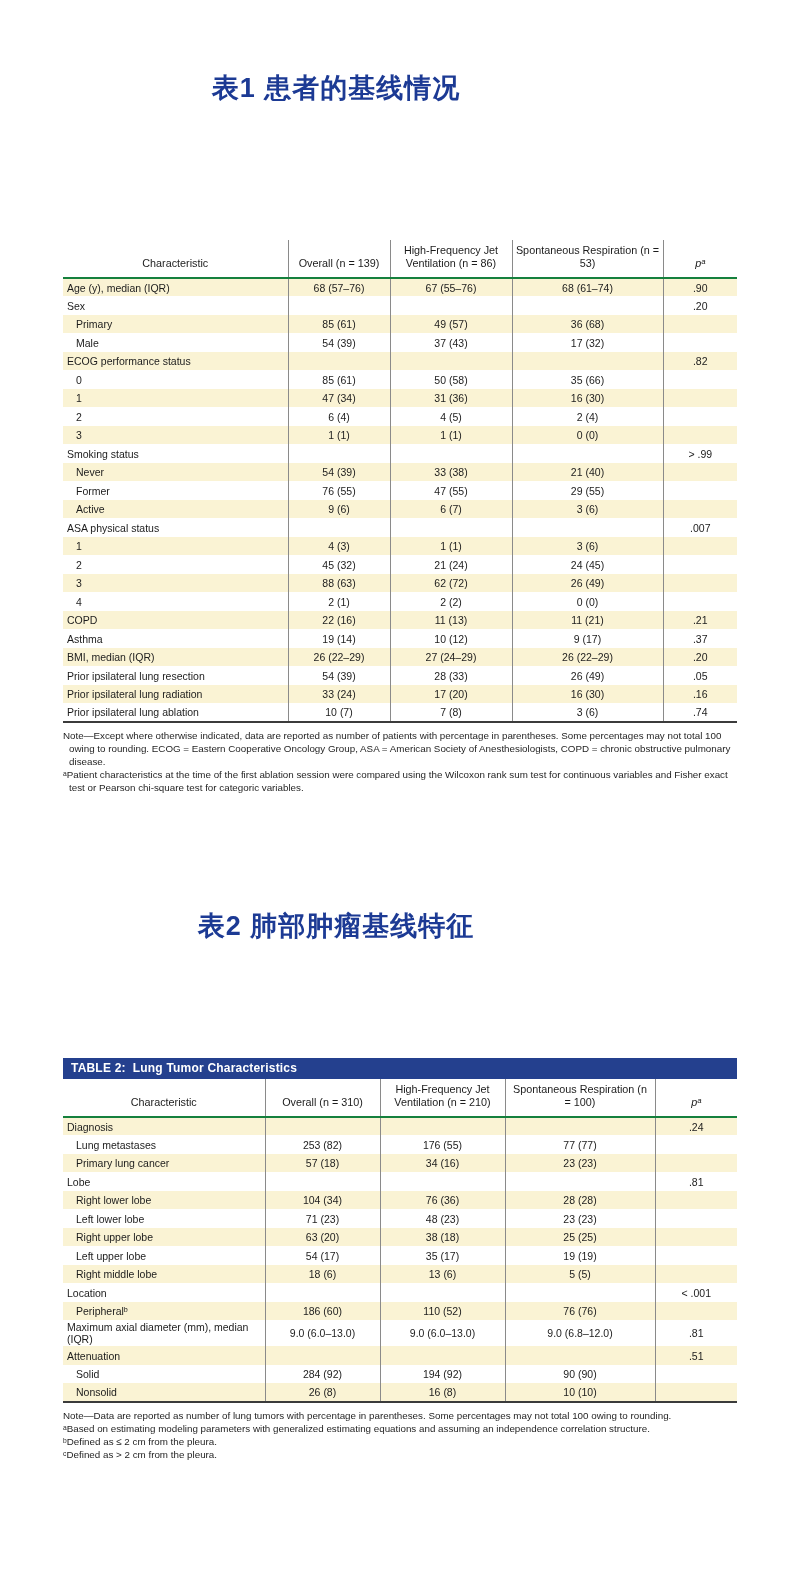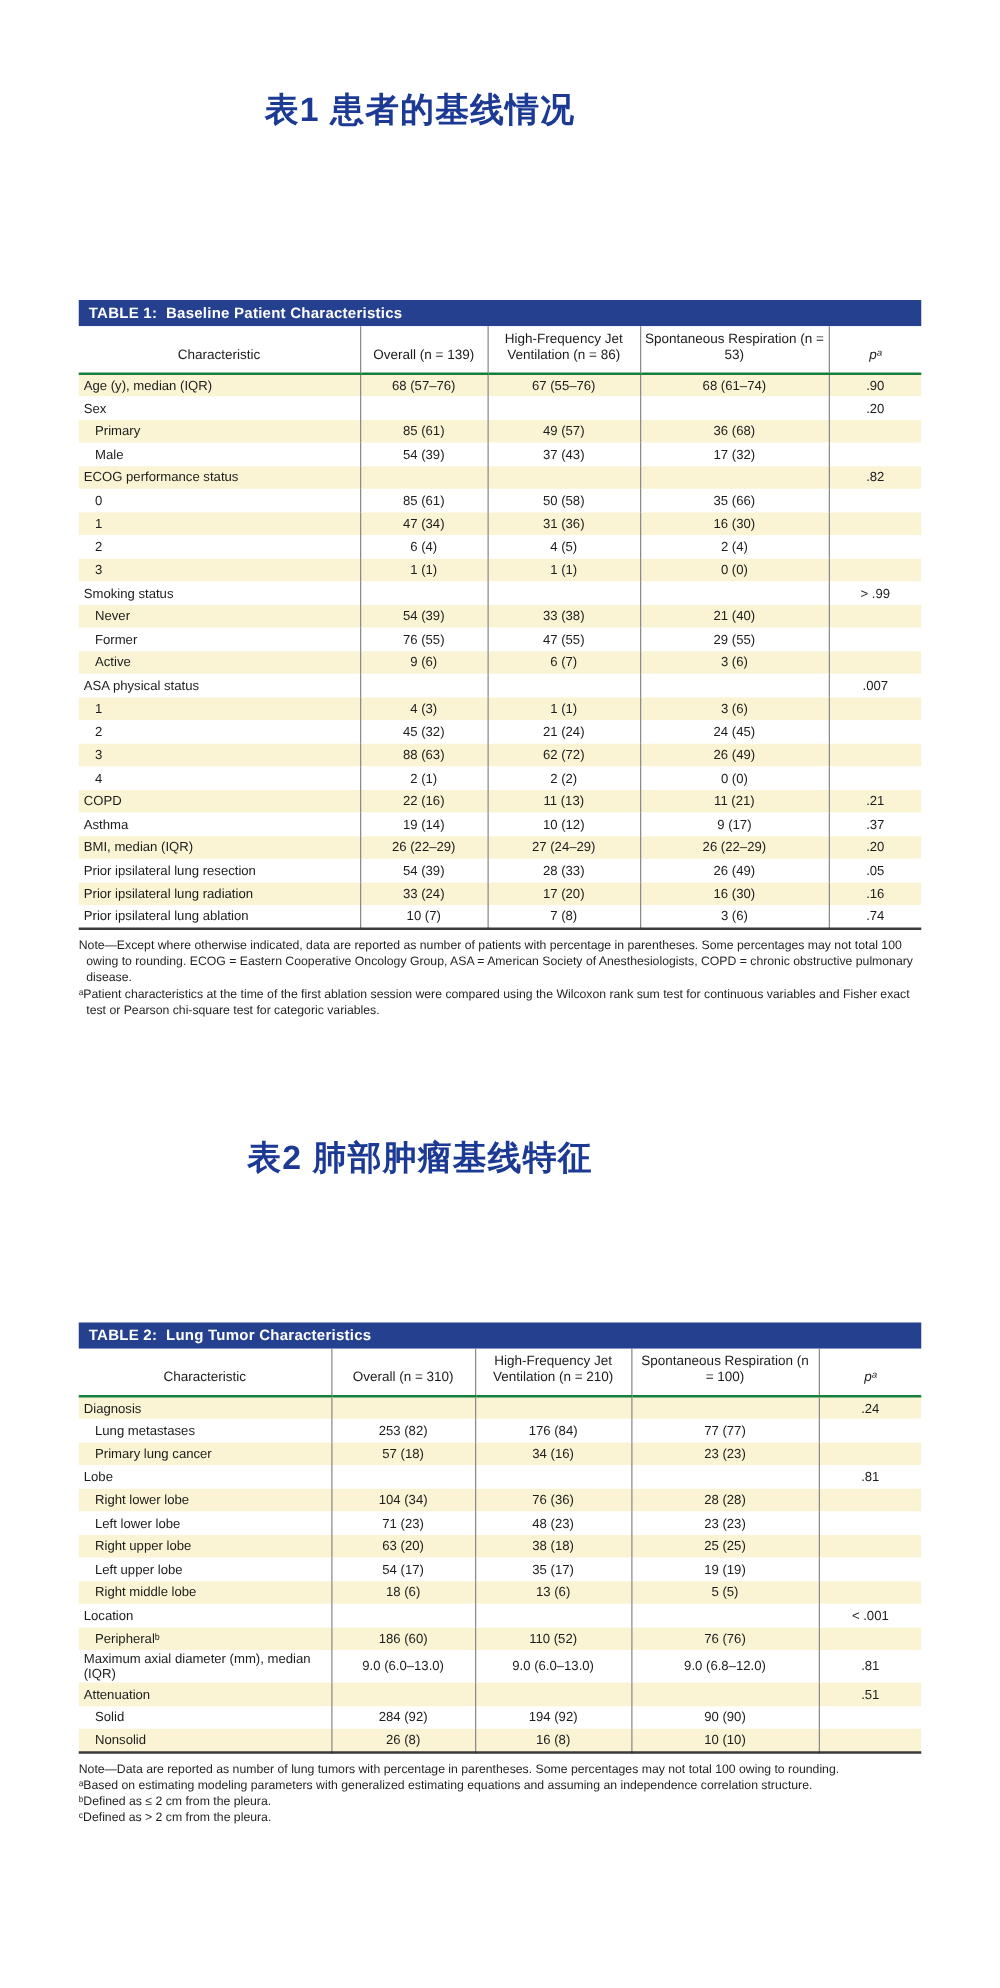--- a/index.html
+++ b/index.html
@@ -49,21 +49,20 @@
     font-size: 9.8px; line-height: 1.34; color: #1f1f1f;
     padding-left: 6px; text-indent: -6px;
   }
 </style>
 </head>
 <body>
 
 <div class="cn-title" id="cn-title-1">表1 患者的基线情况</div>
 
 <div class="tablewrap" id="table1-wrap">
-  <div class="bar">TABLE 1:  Baseline Patient Characteristics</div>
   <table>
     <colgroup>
       <col style="width:225px">
         <col style="width:102px">
         <col style="width:122px">
         <col style="width:151px">
         <col style="width:74px">
     </colgroup>
     <thead>
       <tr>
@@ -276,21 +275,21 @@
         <tr>
           <td>Diagnosis</td>
           <td></td>
           <td></td>
           <td></td>
           <td>.24</td>
         </tr>
         <tr>
           <td class="indent">Lung metastases</td>
           <td>253 (82)</td>
-          <td>176 (84)</td>
+          <td>176 (55)</td>
           <td>77 (77)</td>
           <td></td>
         </tr>
         <tr>
           <td class="indent">Primary lung cancer</td>
           <td>57 (18)</td>
           <td>34 (16)</td>
           <td>23 (23)</td>
           <td></td>
         </tr>

